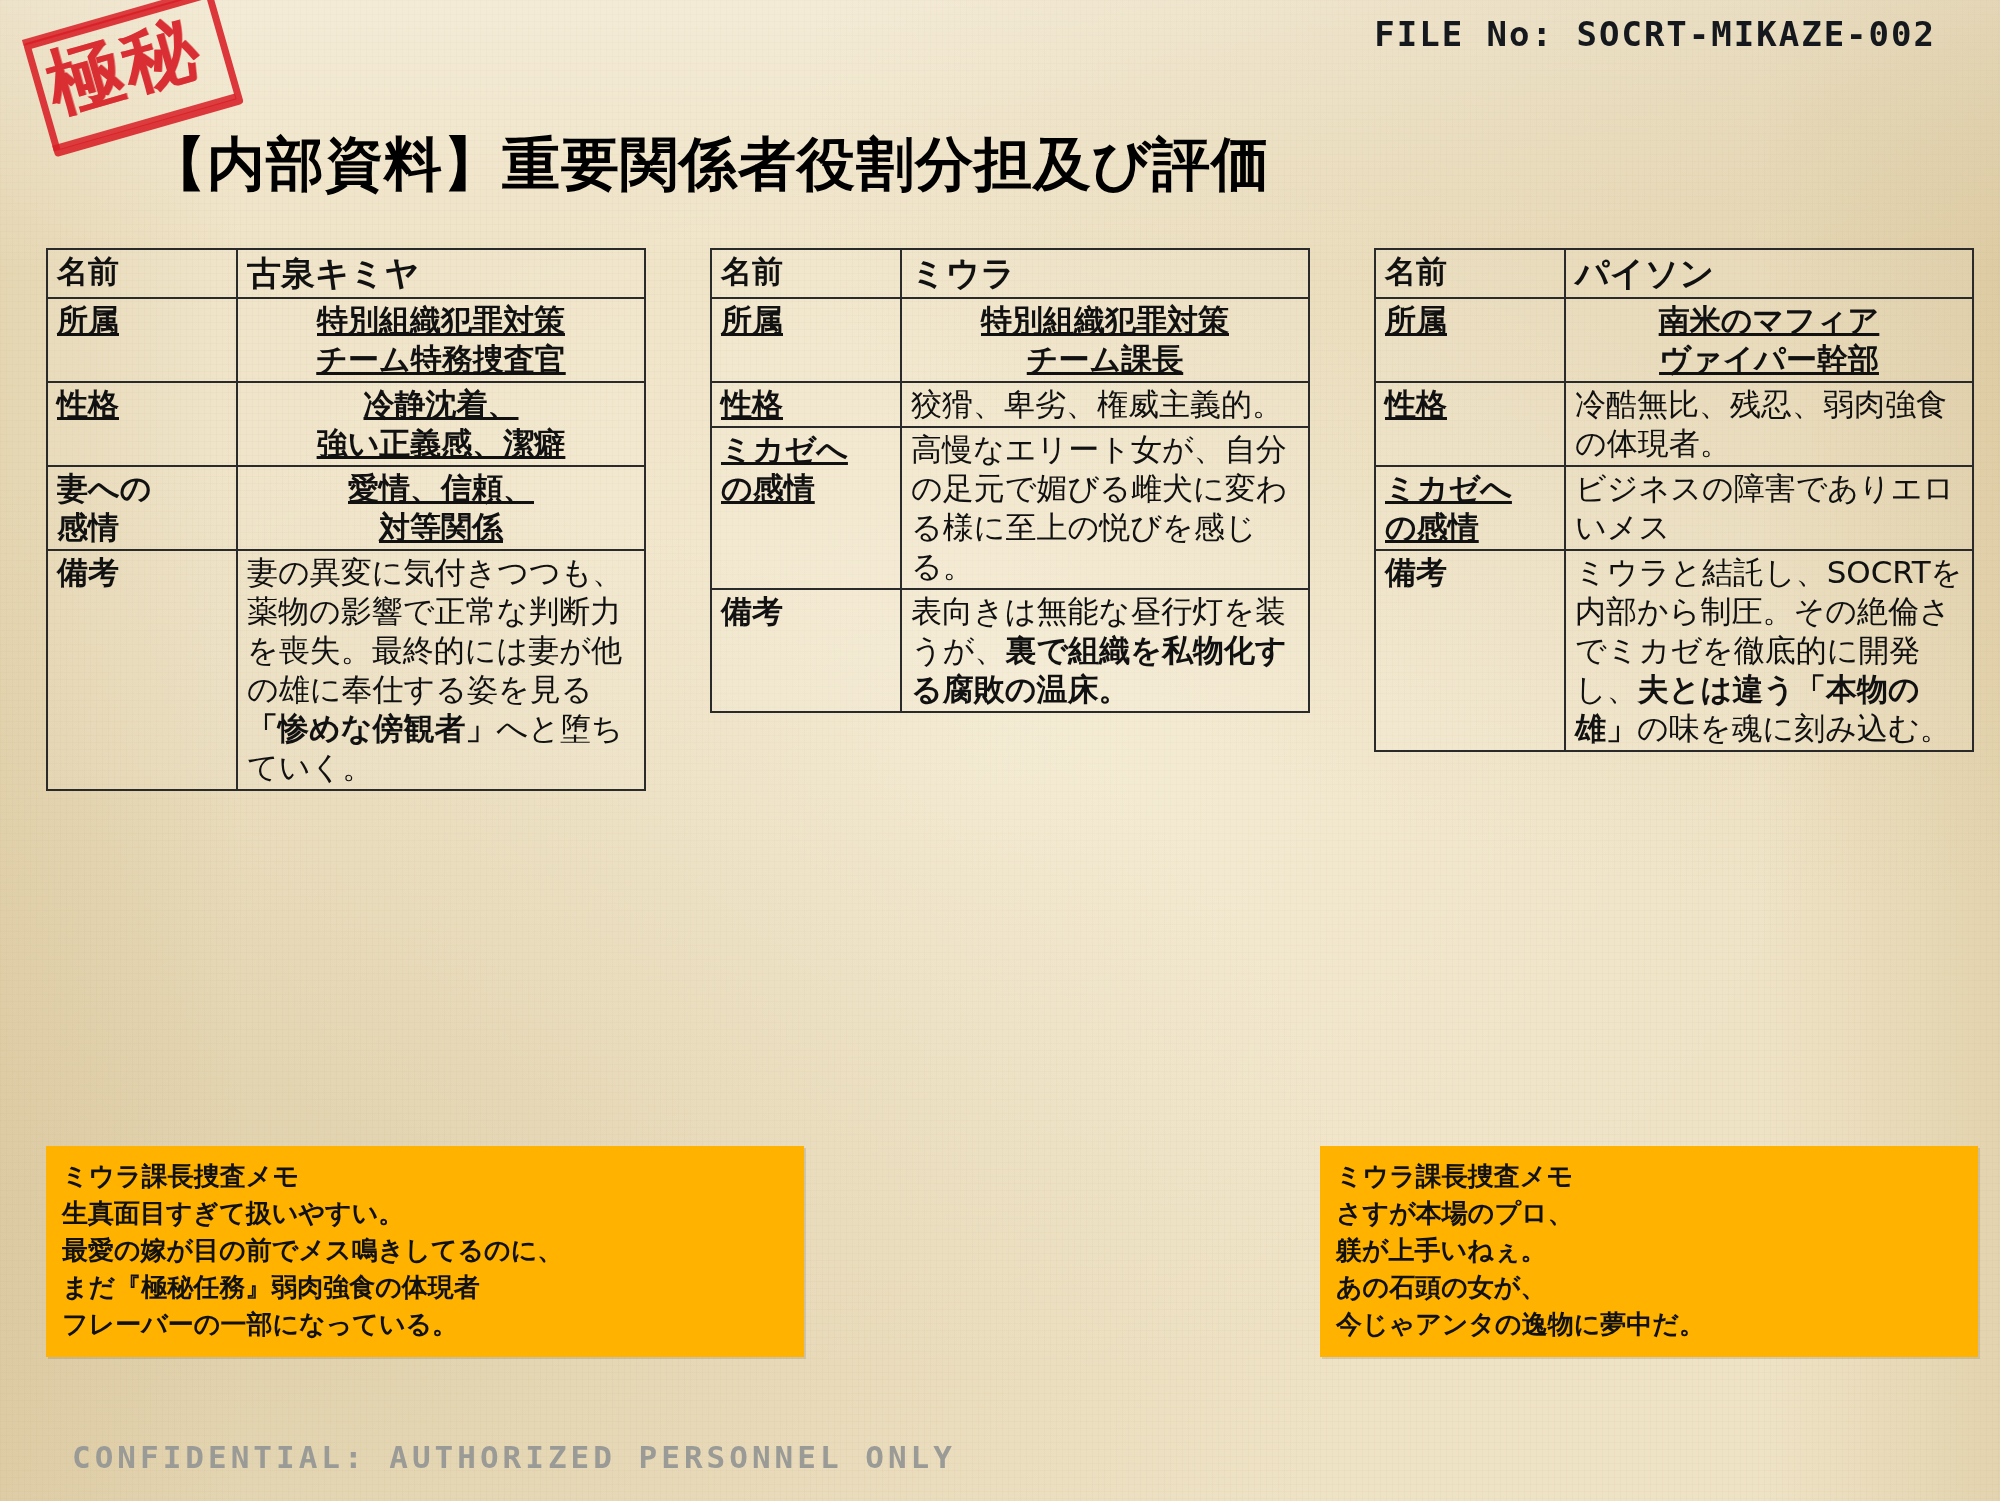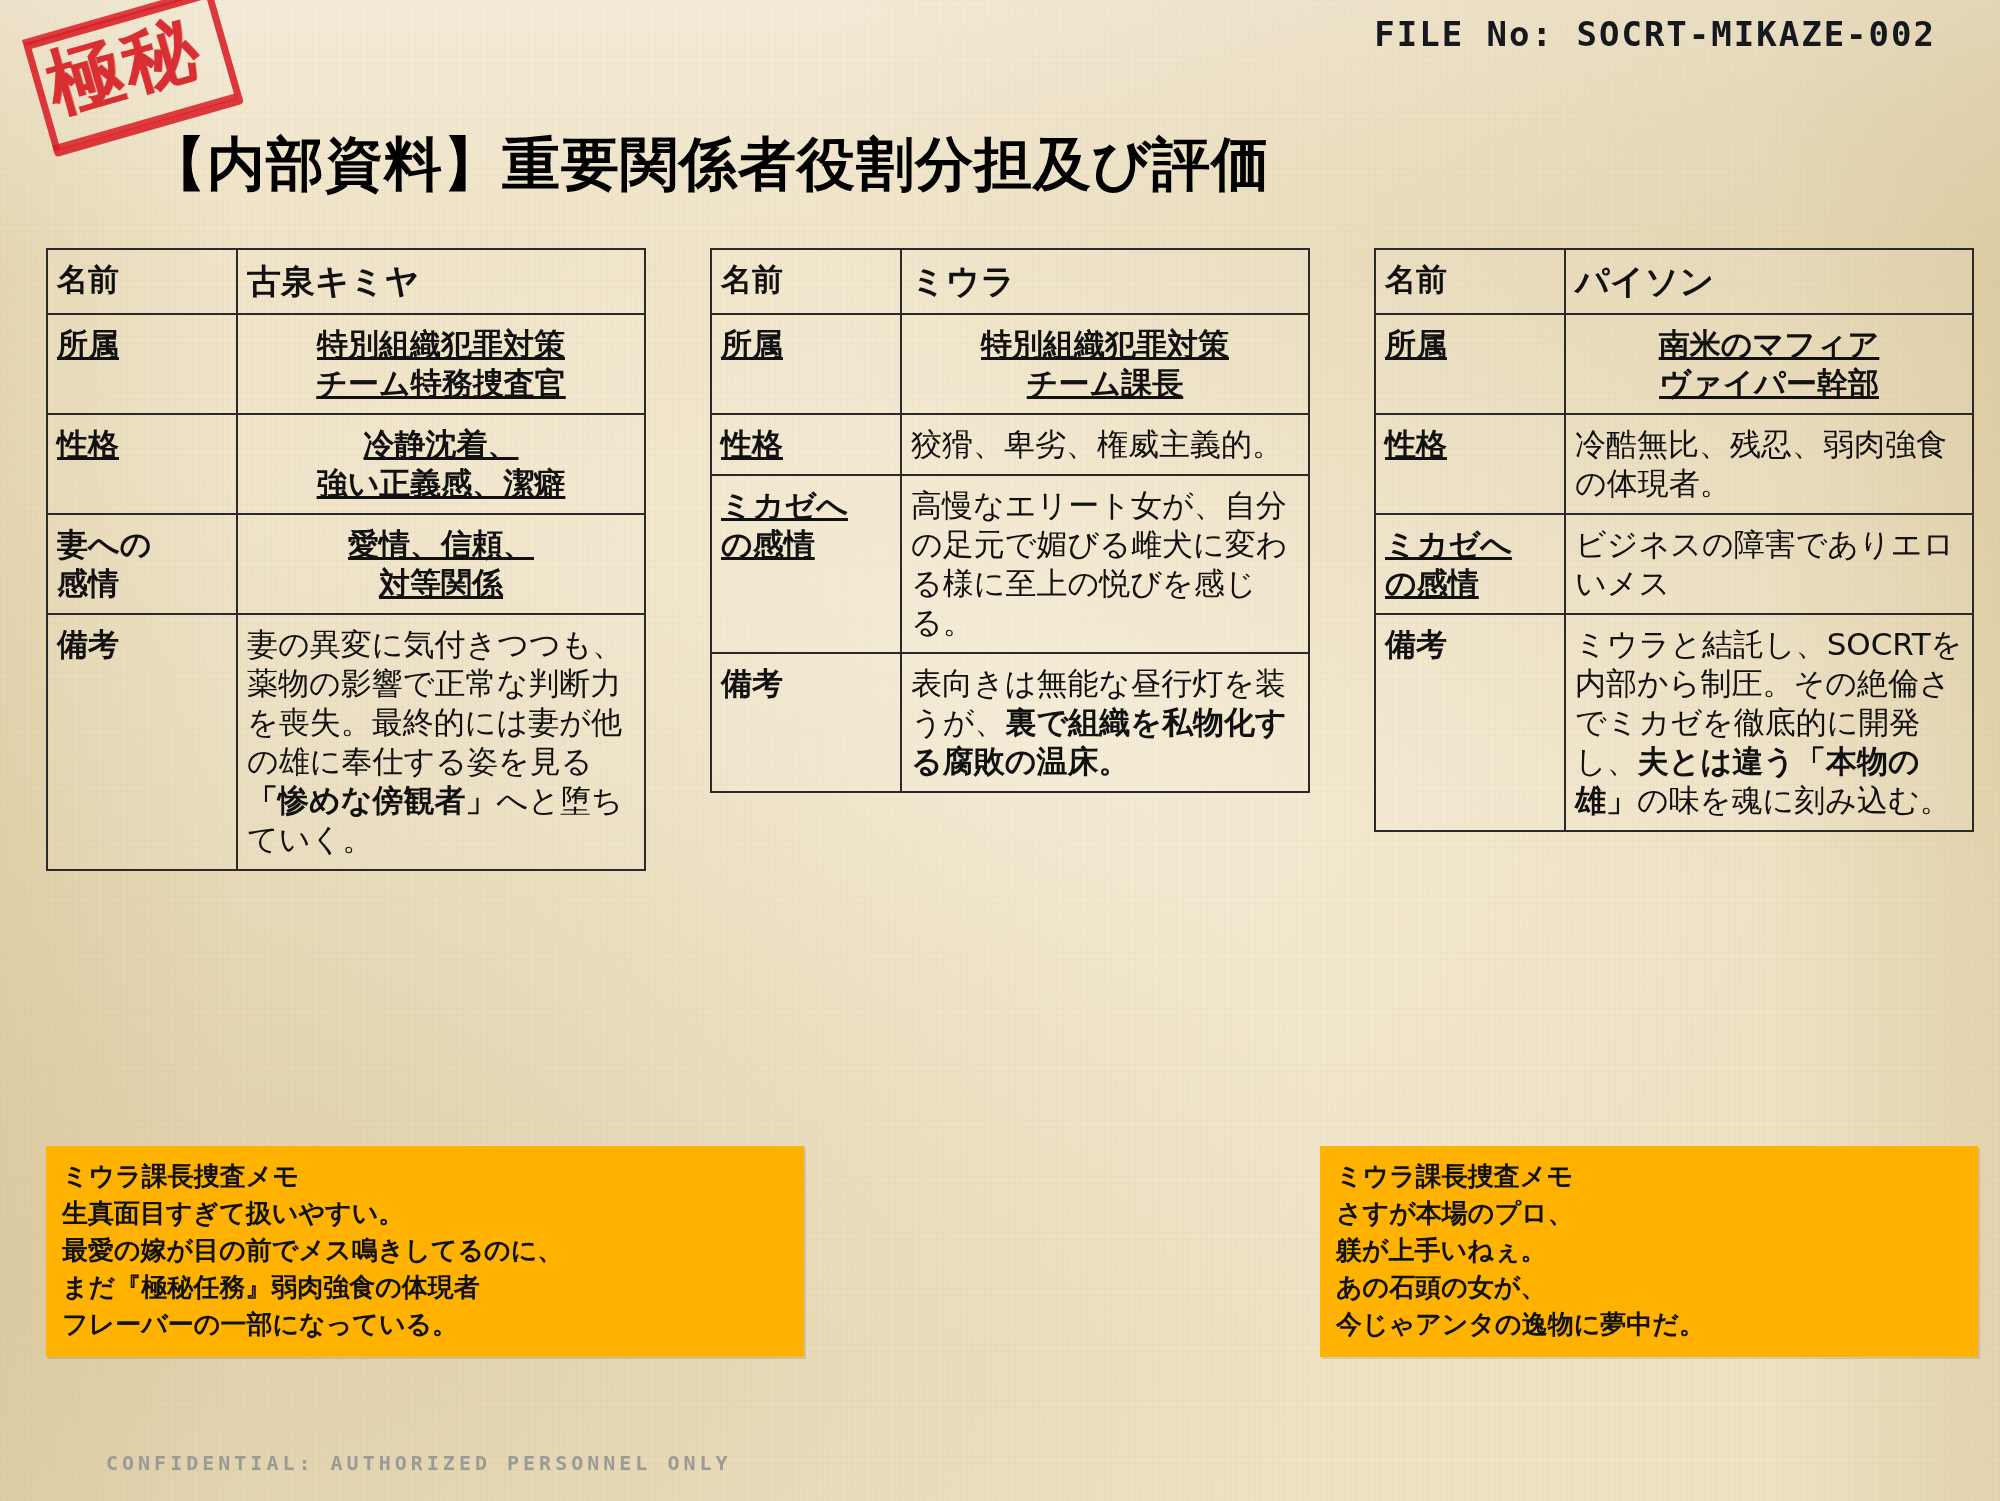--- a/index.html
+++ b/index.html
@@ -125,21 +125,21 @@
   }
 
   table.profile {
     border-collapse: collapse;
     width: 600px;
     table-layout: fixed;
     background: rgba(255,255,255,0.08);
   }
   table.profile td {
     border: 2px solid #2a2a2a;
-    padding: 10px 9px;
+    padding: 2px 9px;
     vertical-align: top;
     font-size: 31px;
     line-height: 1.26;
     color: #111;
   }
   table.profile td.k {
     width: 170px;
     font-weight: 700;
   }
   table.profile td.k.u {
@@ -183,25 +183,24 @@
     top: 1146px;
     width: 640px;
   }
 
   
   .footer {
     position: absolute;
     left: 72px;
     bottom: 26px;
     font-family: "DejaVu Sans Mono", "Liberation Mono", monospace;
-    font-size: 20px;
+    font-size: 31px;
     letter-spacing: 4px;
     color: #9a9a96;
     font-weight: 700;
-    margin-left: 34px;
   }
 </style>
 </head>
 <body>
 
 <div class="page">
   <div class="paper-noise"></div>
 
   <div class="file-no">FILE No: SOCRT-MIKAZE-002</div>
 

